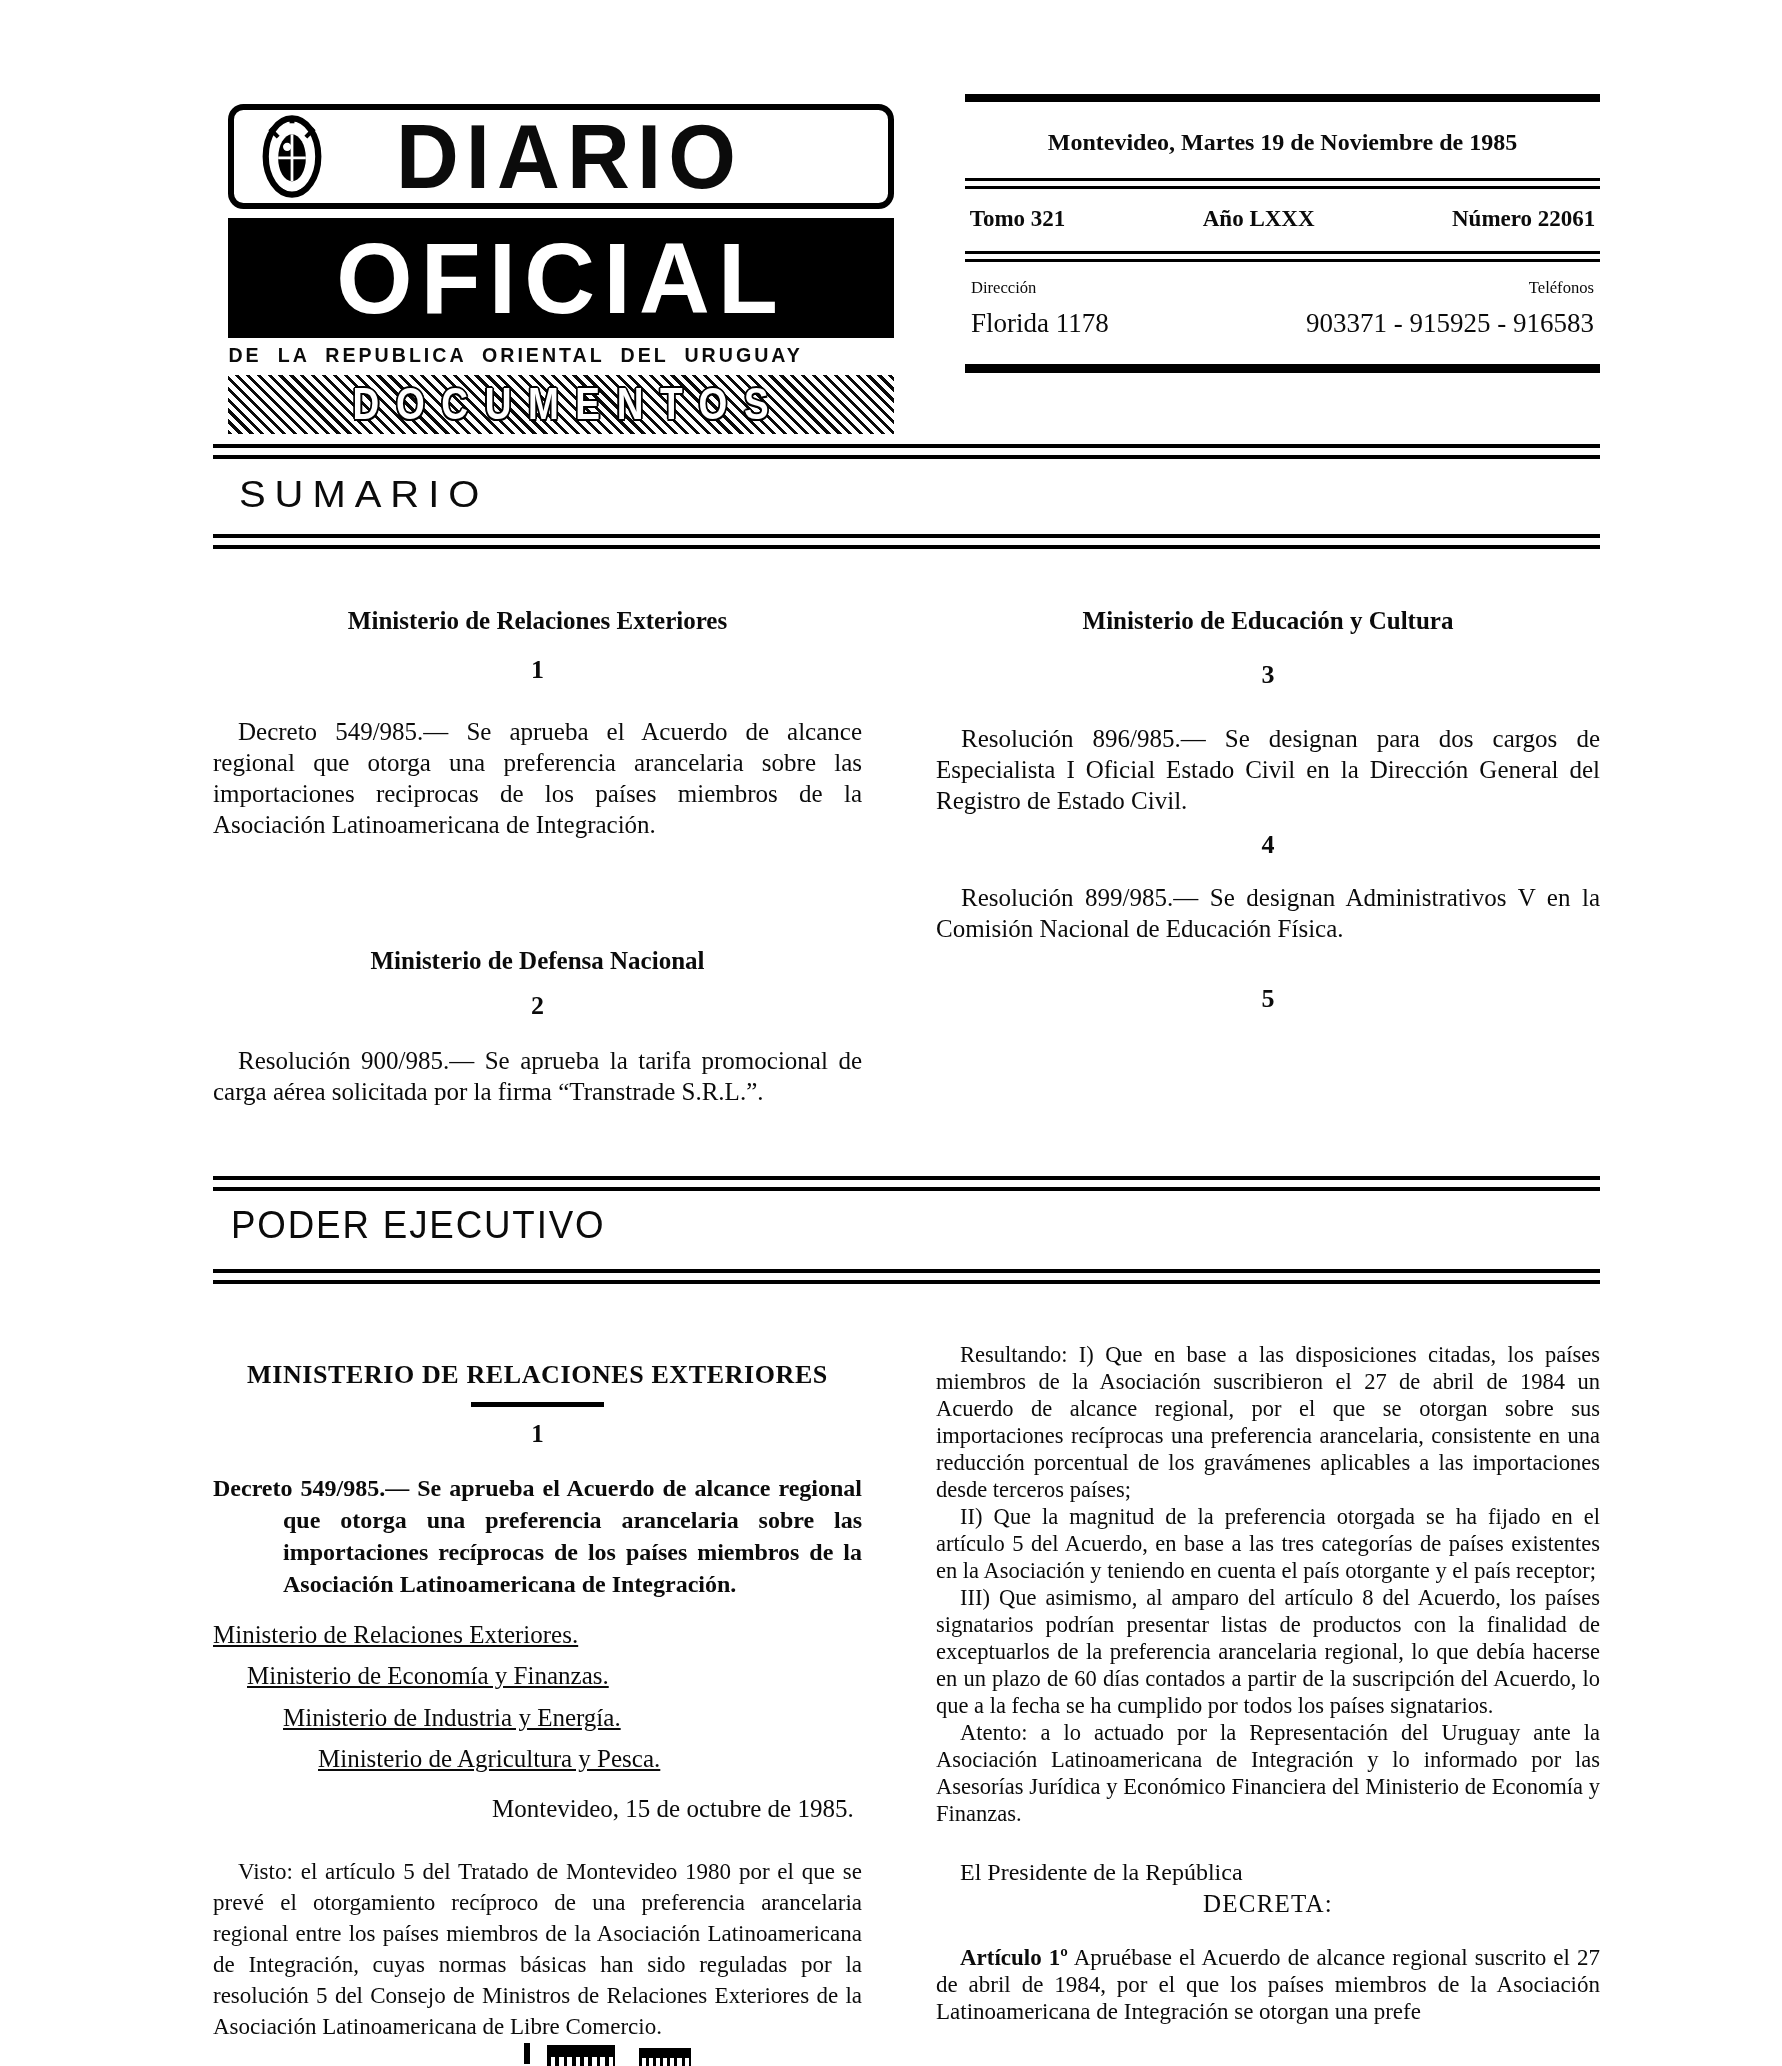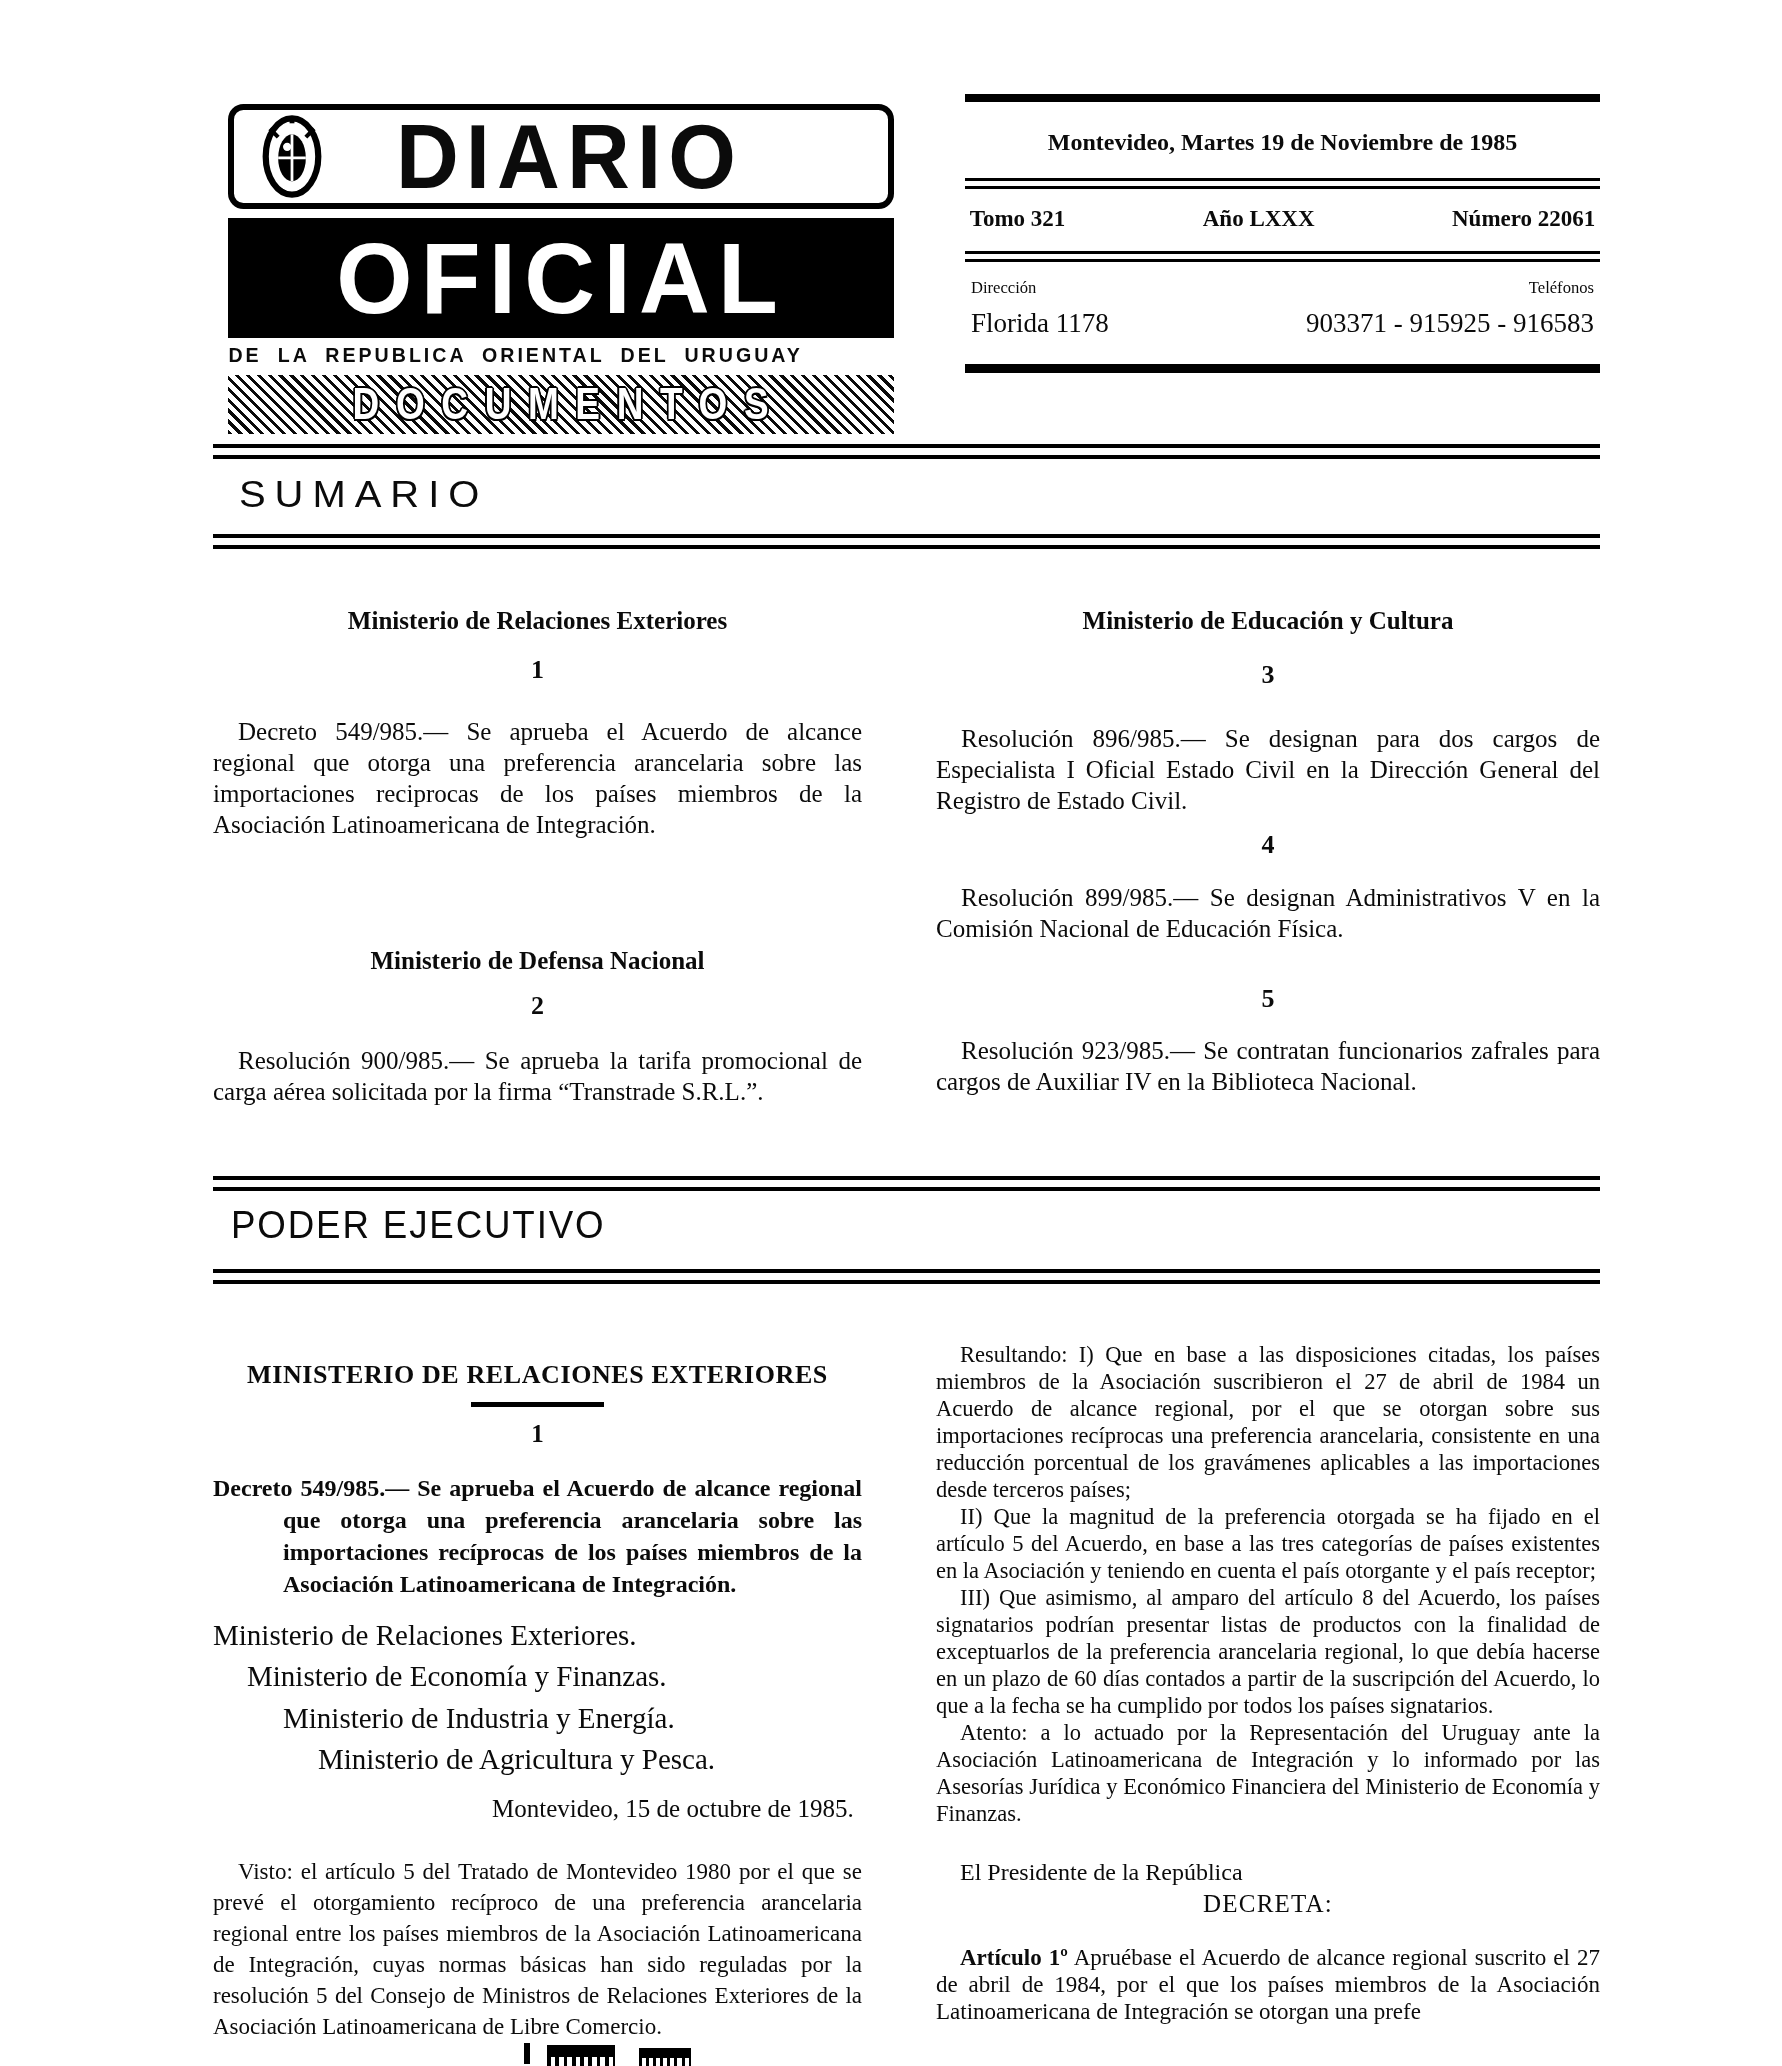--- a/index.html
+++ b/index.html
@@ -103,21 +103,21 @@
   .main-left { width:649px; flex:none; margin-top:76px; }
   .main-right { width:664px; flex:none; margin-left:74px; margin-top:57px; }
   .main-ministry-heading { text-align:center; font-weight:700; font-size:26px; letter-spacing:0.6px; }
   .heading-underline { width:133px; height:4.7px; background:#000; margin:12px auto 0; }
   .main-num { text-align:center; font-weight:700; font-size:25px; margin-top:13px; }
   .decree-heading {
     margin-top:24px; font-weight:700; font-size:24px; line-height:32px;
     padding-left:70px; text-indent:-70px; text-align:justify;
   }
   .ministries-list { margin-top:21.3px; }
-  .ministry-line { font-size:29px; line-height:28.4px; margin-top:13px; }
+  .ministry-line { font-size:25px; line-height:28.4px; margin-top:13px;text-decoration:underline; }
   .ministry-line:first-child { margin-top:0; }
   .ind-1 { padding-left:34px; }
   .ind-2 { padding-left:70px; }
   .ind-3 { padding-left:105px; }
   .dateline { text-align:right; padding-right:8.3px; font-size:25px; margin-top:21.3px; }
   .visto { margin-top:33px; font-size:23px; line-height:31px; text-align:justify; text-indent:25px; }
 
   .body-par { font-size:22.5px; line-height:27px; text-align:justify; text-indent:24px; }
   .president-line { font-size:24px; margin-top:32px; text-indent:24px; }
   .decreta { text-align:center; font-size:25px; letter-spacing:1.2px; margin-top:4px; }
@@ -211,21 +211,20 @@
 
     <div class="sum-col-right">
       <div class="sum-ministry mt-head">Ministerio de Educación y Cultura</div>
       <div class="sum-num mt-num3">3</div>
       <p class="sum-text mt-txt3">Resolución 896/985.— Se designan para dos cargos de Especialista I Oficial Estado Civil en la Dirección General del Registro de Estado Civil.</p>
 
       <div class="sum-num mt-num4">4</div>
       <p class="sum-text mt-txt4">Resolución 899/985.— Se designan Administrativos V en la Comisión Nacional de Educación Física.</p>
 
       <div class="sum-num mt-num5">5</div>
-      <p class="sum-text mt-txt5">Resolución 923/985.— Se contratan funcionarios zafrales para cargos de Auxiliar IV en la Biblioteca Nacional.</p>
     </div>
   </div>
 
   <div class="section-rule"></div>
   <div class="poder-title">PODER EJECUTIVO</div>
   <div class="section-rule rule-after-poder"></div>
 
   <div class="main-section">
 
     <div class="main-left">

